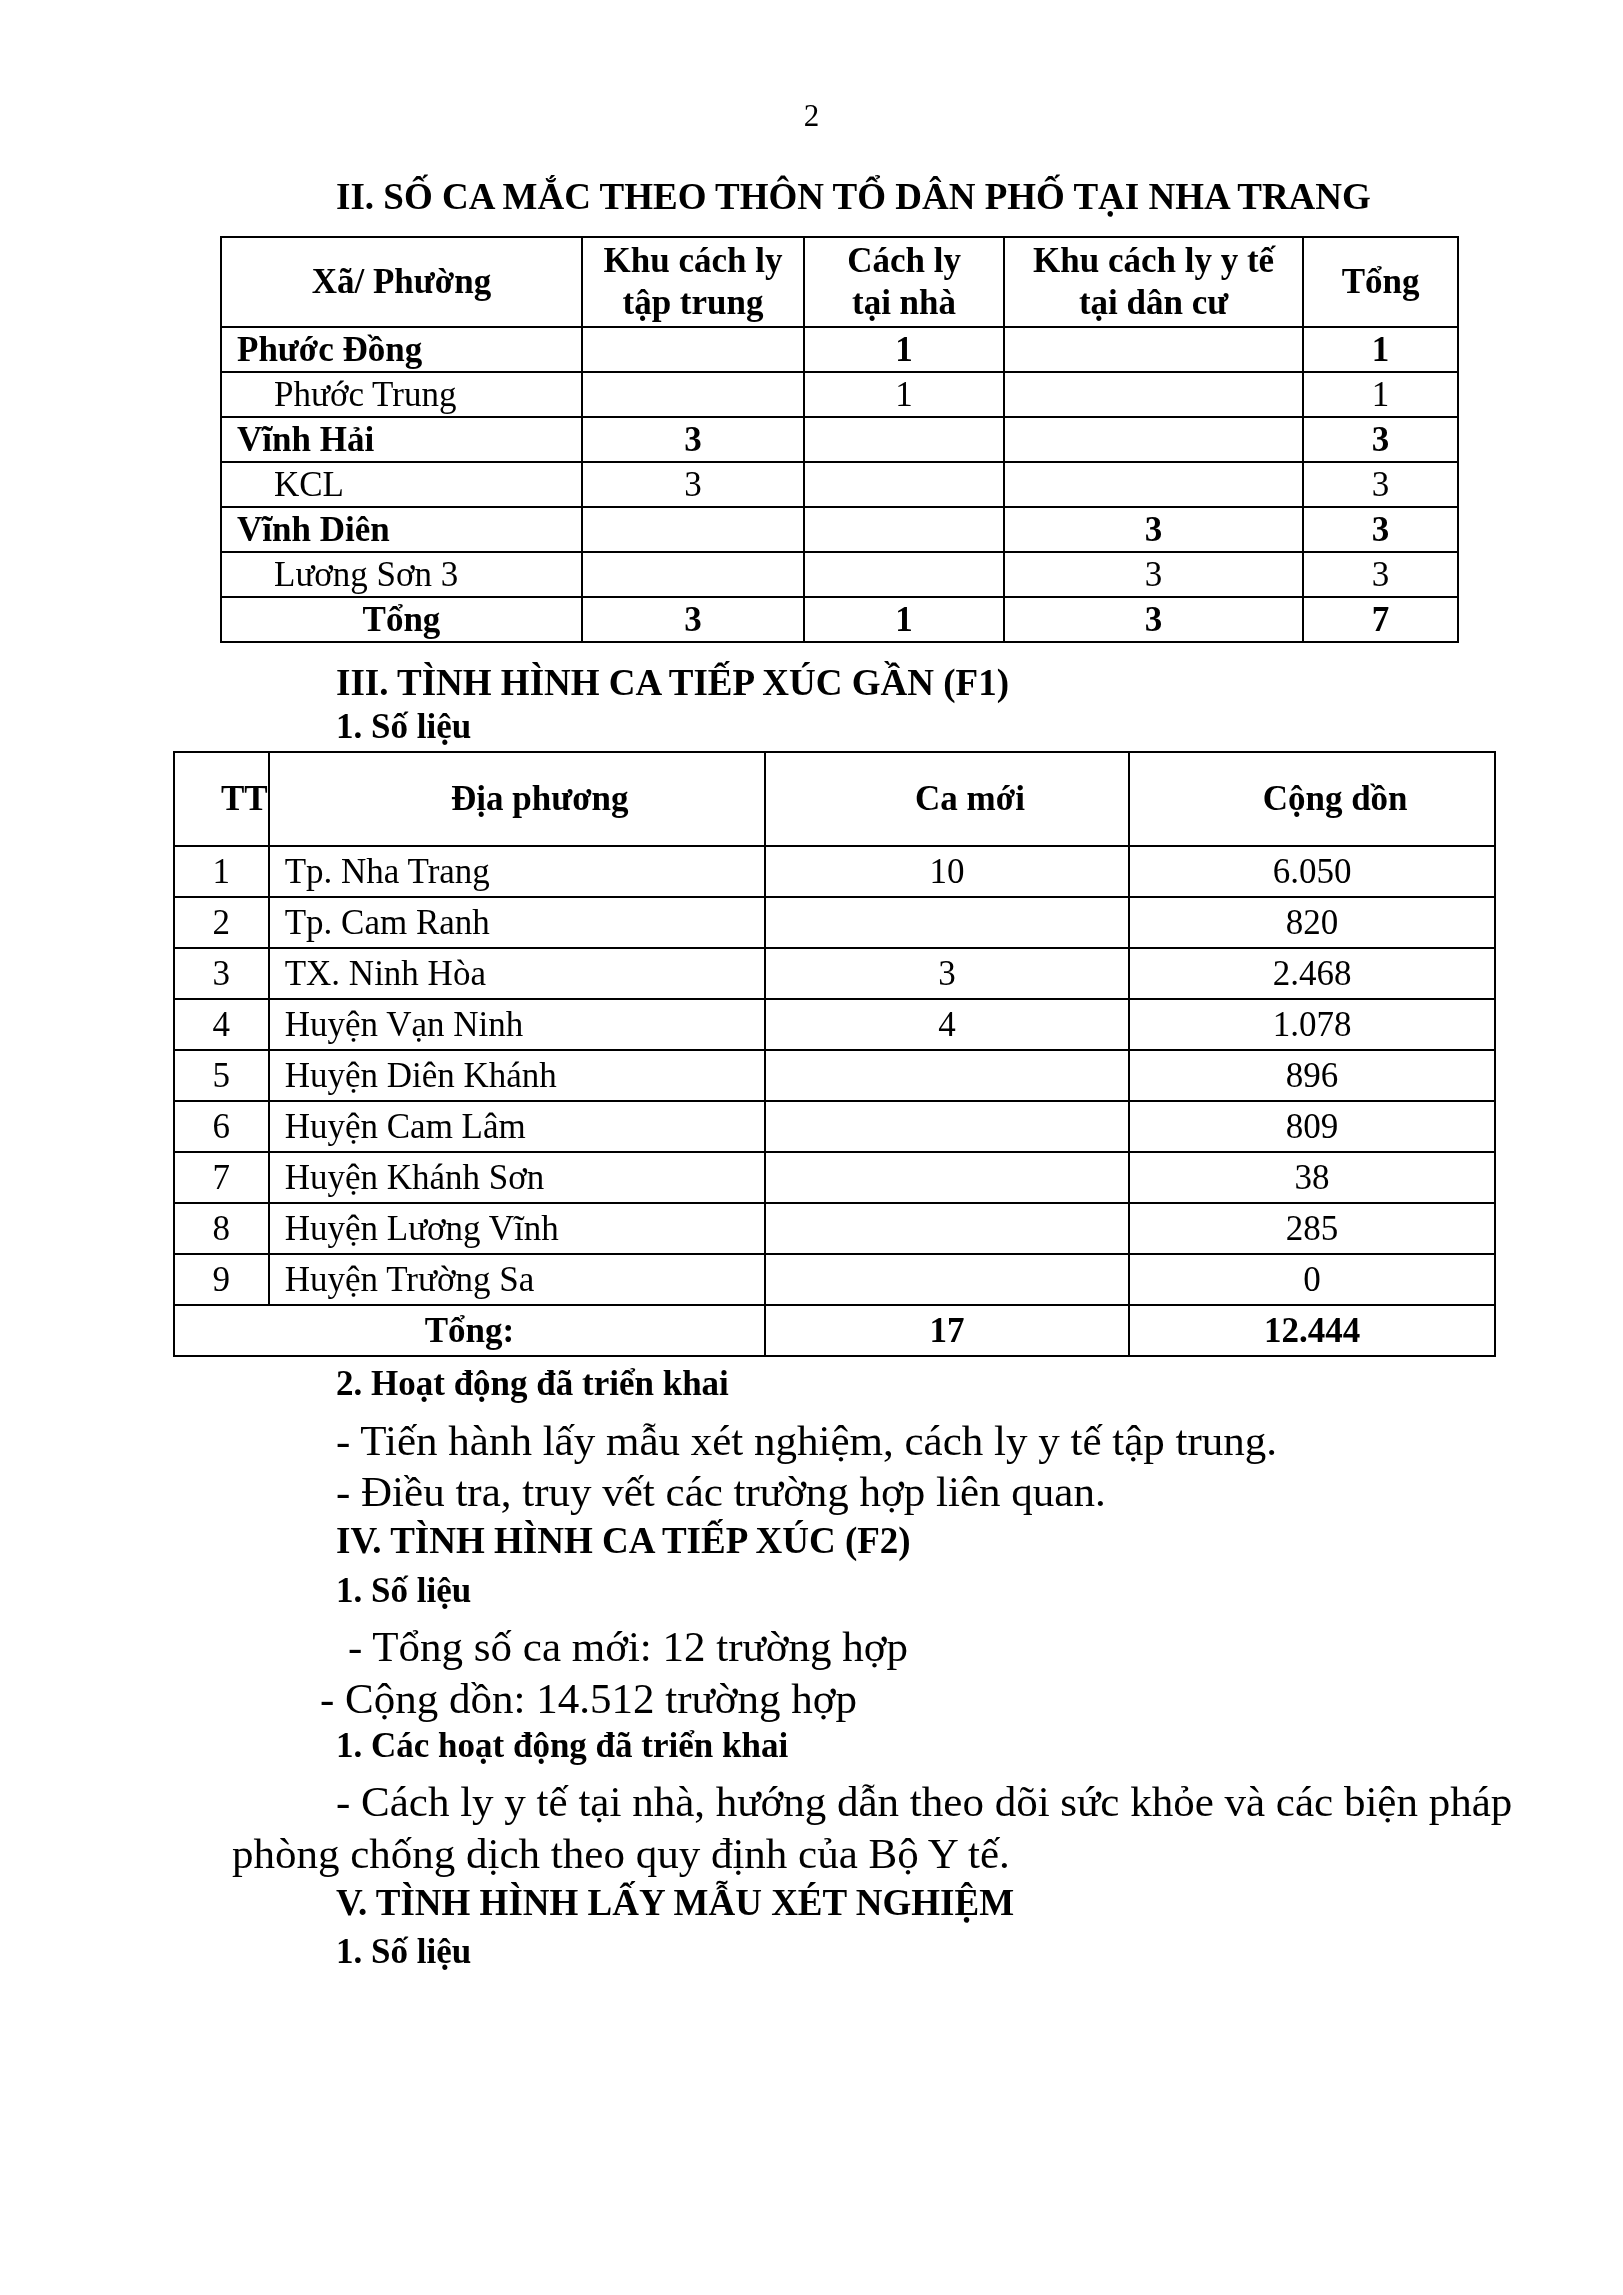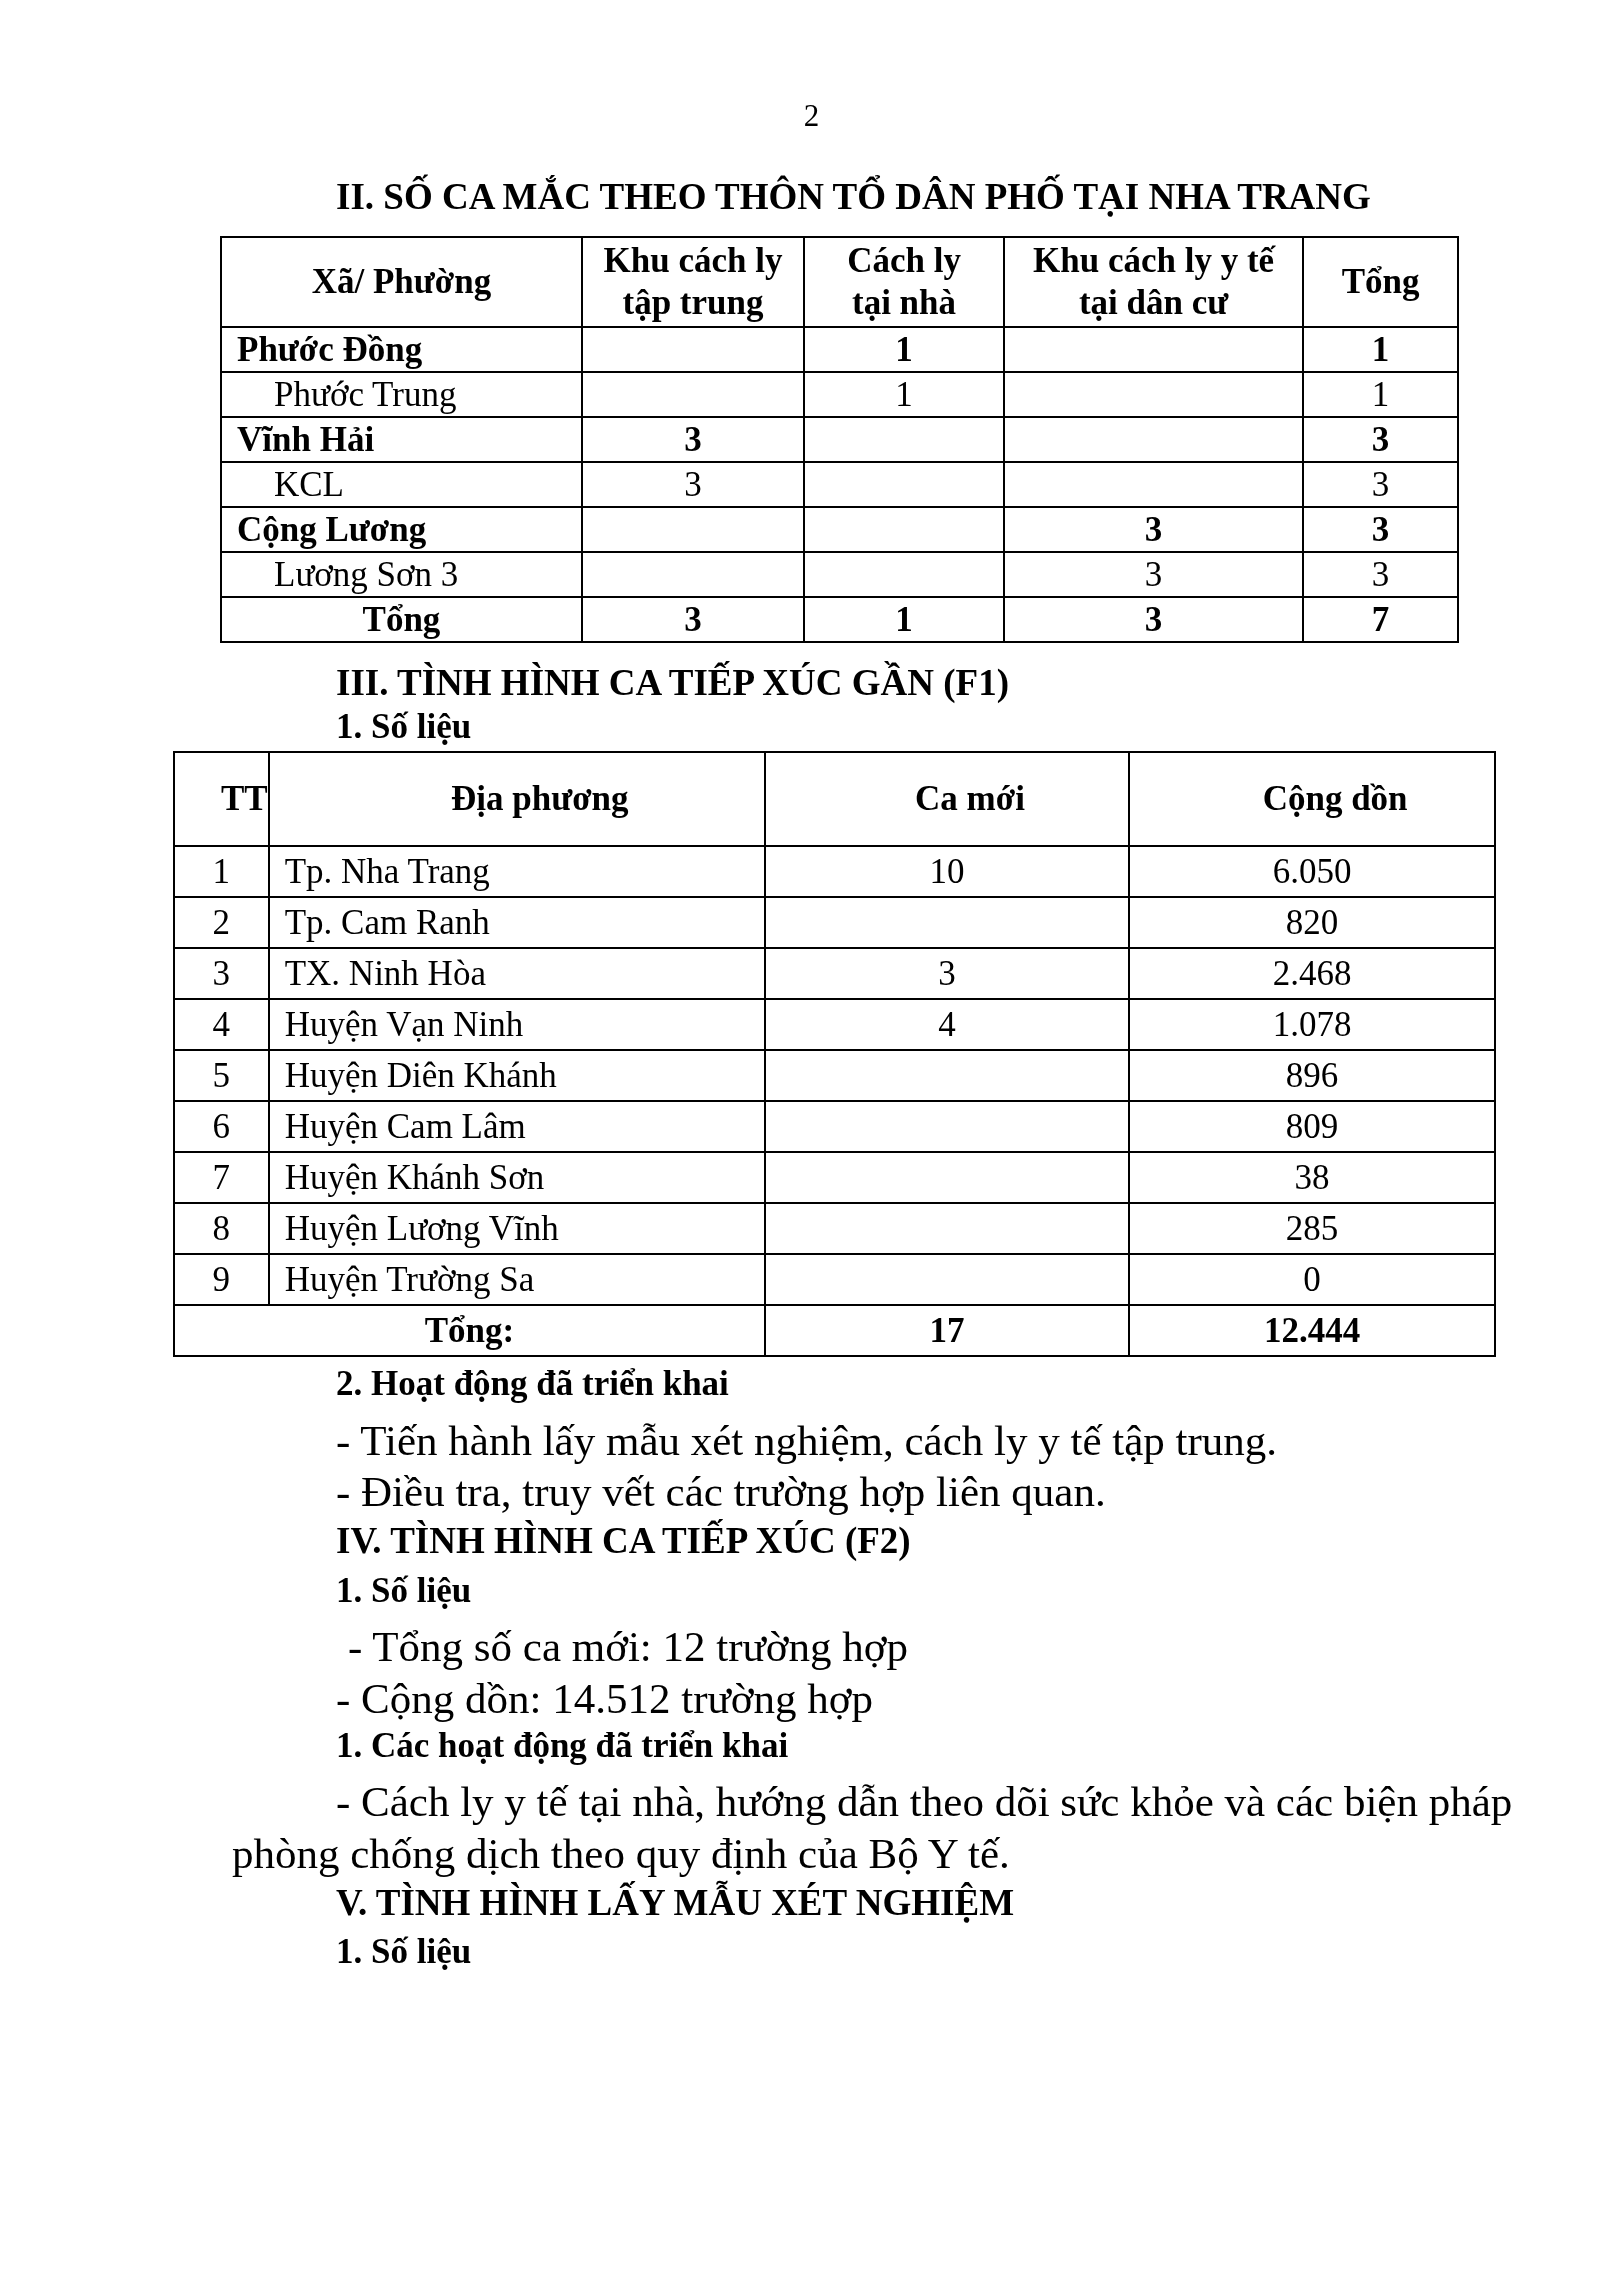--- a/index.html
+++ b/index.html
@@ -71,21 +71,21 @@
       <td class="c">3</td>
     </tr>
     <tr>
       <td class="l ind">KCL</td>
       <td class="c">3</td>
       <td class="c"></td>
       <td class="c"></td>
       <td class="c">3</td>
     </tr>
     <tr class="b">
-      <td class="l">Cộng Lương</td>
+      <td class="l">Vĩnh Diên</td>
       <td class="c"></td>
       <td class="c"></td>
       <td class="c">3</td>
       <td class="c">3</td>
     </tr>
     <tr>
       <td class="l ind">Lương Sơn 3</td>
       <td class="c"></td>
       <td class="c"></td>
       <td class="c">3</td>
@@ -182,20 +182,20 @@
   </tbody>
 </table>
 
 <div class="abs sub" style="left:336px; top:1364px;">2. Hoạt động đã triển khai</div>
 <div class="abs p" style="left:336px; top:1416px;">- Tiến hành lấy mẫu xét nghiệm, cách ly y tế tập trung.</div>
 <div class="abs p" style="left:336px; top:1467px;">- Điều tra, truy vết các trường hợp liên quan.</div>
 
 <div class="abs h" style="left:336px; top:1519px;">IV. TÌNH HÌNH CA TIẾP XÚC (F2)</div>
 <div class="abs sub" style="left:336px; top:1571px;">1.  Số liệu</div>
 <div class="abs p" style="left:348px; top:1622px;">- Tổng số ca mới: 12 trường hợp</div>
-<div class="abs p" style="left:336px; top:1674px;">- Cộng dồn: 14.512 trường hợp</div>
+<div class="abs p" style="left:320px; top:1674px;">- Cộng dồn: 14.512 trường hợp</div>
 <div class="abs sub" style="left:336px; top:1726px;">1.  Các hoạt động đã triển khai</div>
 <div class="abs p" style="left:336px; top:1777px; width:1138px; text-align:justify; text-align-last:justify;">- Cách ly y tế tại nhà, hướng dẫn theo dõi sức khỏe và các biện pháp</div>
 <div class="abs p" style="left:232px; top:1829px;">phòng chống dịch theo quy định của Bộ Y tế.</div>
 
 <div class="abs h" style="left:336px; top:1881px;">V. TÌNH HÌNH LẤY MẪU XÉT NGHIỆM</div>
 <div class="abs sub" style="left:336px; top:1932px;">1.  Số liệu</div>
 
 
 </body></html>

